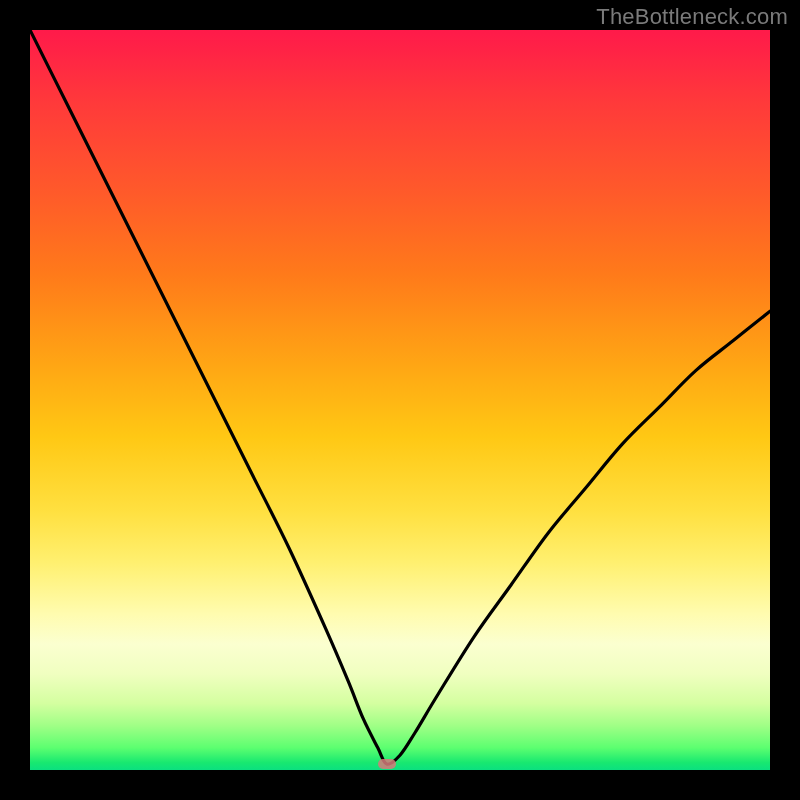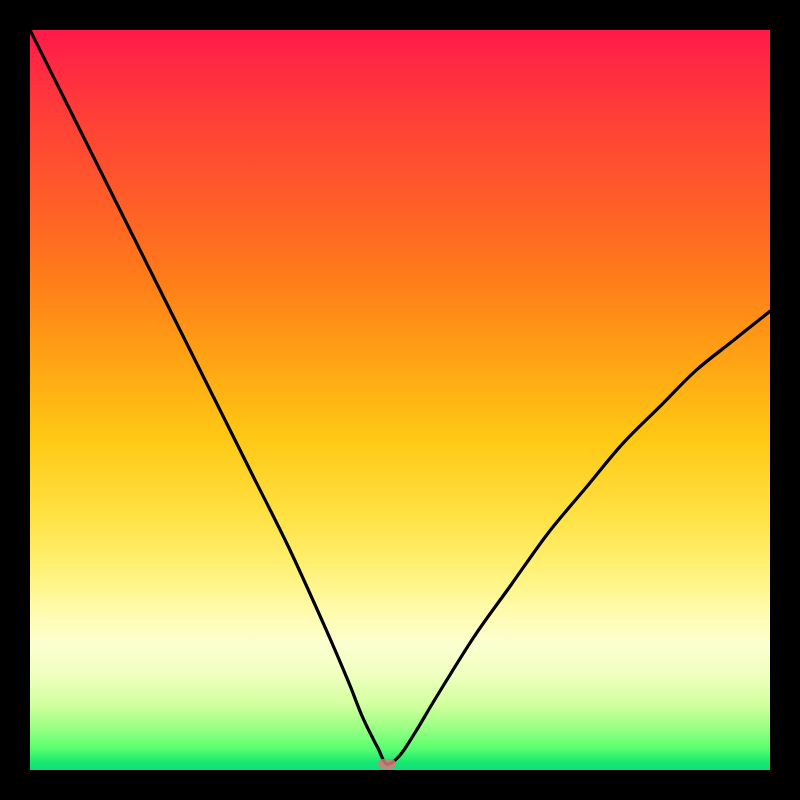--- a/index.html
+++ b/index.html
@@ -67,20 +67,21 @@
     font-size: 22px;
     color: #7a7a7a;
     letter-spacing: 0.2px;
     user-select: none;
   }
 </style>
 </head>
 <body>
 
 <div class="frame">
+  <div class="watermark">TheBottleneck.com</div>
 
   <div class="plot-area">
     <svg class="curve" viewBox="0 0 740 740" preserveAspectRatio="none">
       <path id="curve-path" fill="none" stroke="#000" stroke-width="3.2" stroke-linecap="round" stroke-linejoin="round" d="M 0,0 C 6.166666666666667,12.333333333333334 24.666666666666664,49.33333333333333 37,74 C 49.333333333333336,98.66666666666667 61.666666666666664,123.33333333333333 74,148 C 86.33333333333333,172.66666666666666 98.66666666666667,197.33333333333334 111,222 C 123.33333333333333,246.66666666666666 135.66666666666666,271.3333333333333 148,296 C 160.33333333333334,320.6666666666667 172.66666666666666,345.3333333333333 185,370 C 197.33333333333334,394.6666666666667 209.66666666666666,419.3333333333333 222,444 C 234.33333333333334,468.6666666666667 246.66666666666666,492.1 259,518 C 271.3333333333333,543.9 286.1333333333333,577.1999999999999 296,599.4 C 305.8666666666667,621.6 312.0333333333333,636.4000000000001 318.2,651.2 C 324.3666666666667,666 328.06666666666666,677.1 333,688.2 C 337.93333333333334,699.3000000000001 343.8533333333333,710.1533333333333 347.79999999999995,717.8 C 351.7466666666666,725.4466666666666 352.98,732.8466666666667 356.68,734.08 C 360.38,735.3133333333334 365.31333333333333,730.3800000000001 370,725.2 C 374.68666666666667,720.02 378.6333333333333,712.8666666666667 384.8,703 C 390.9666666666667,693.1333333333333 397.1333333333334,682.0333333333333 407.00000000000006,666 C 416.86666666666673,649.9666666666667 431.6666666666667,625.3 444,606.8 C 456.3333333333333,588.3 468.6666666666667,572.2666666666667 481,555 C 493.3333333333333,537.7333333333333 505.6666666666667,519.2333333333333 518,503.2 C 530.3333333333334,487.16666666666663 542.6666666666666,473.6 555,458.8 C 567.3333333333334,444 579.6666666666666,427.96666666666664 592,414.4 C 604.3333333333334,400.8333333333333 616.6666666666666,389.73333333333335 629,377.40000000000003 C 641.3333333333334,365.0666666666667 653.6666666666666,351.5 666,340.4 C 678.3333333333334,329.29999999999995 690.6666666666666,320.6666666666667 703,310.8 C 715.3333333333334,300.93333333333334 733.8333333333334,286.1333333333333 740,281.2"></path>
     </svg>
     <div id="opt-marker" class="marker" style="left: 356.68px; top: 734.08px;"></div>
   </div>
 </div>
 
 </body></html>

